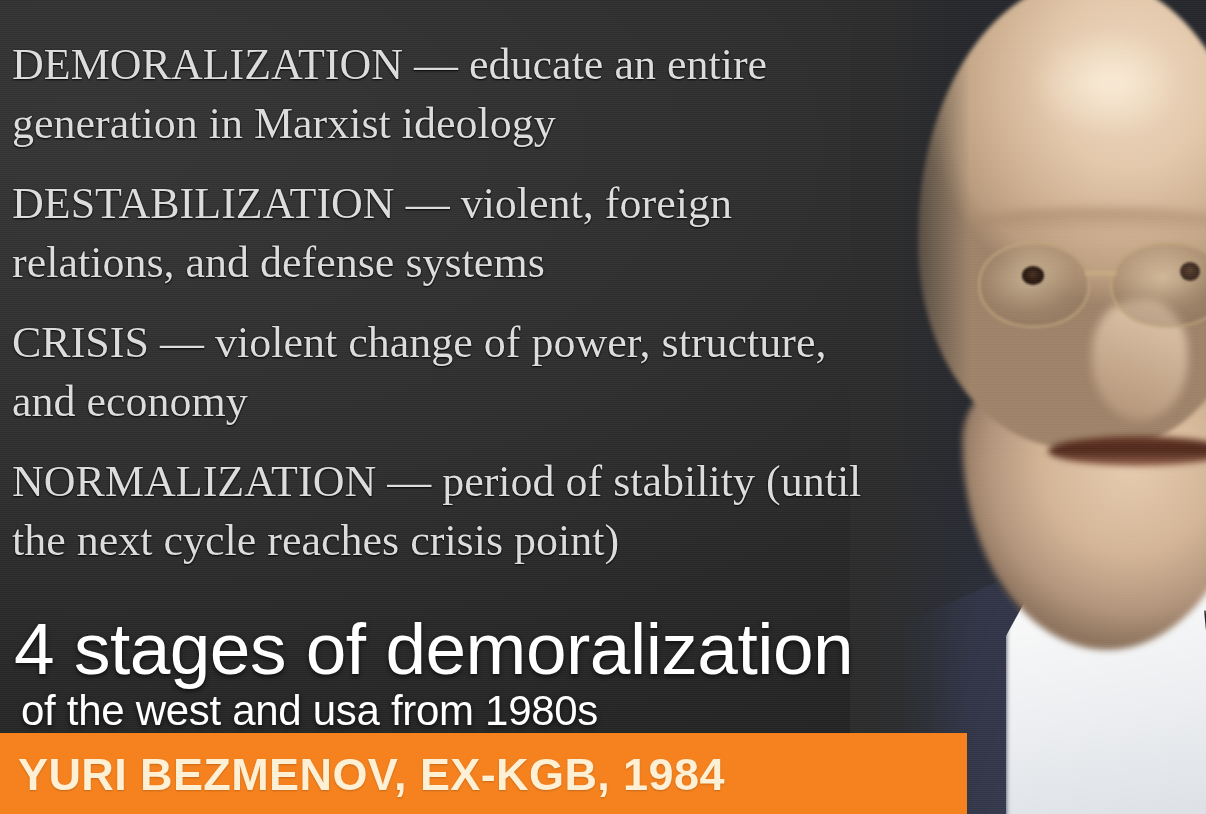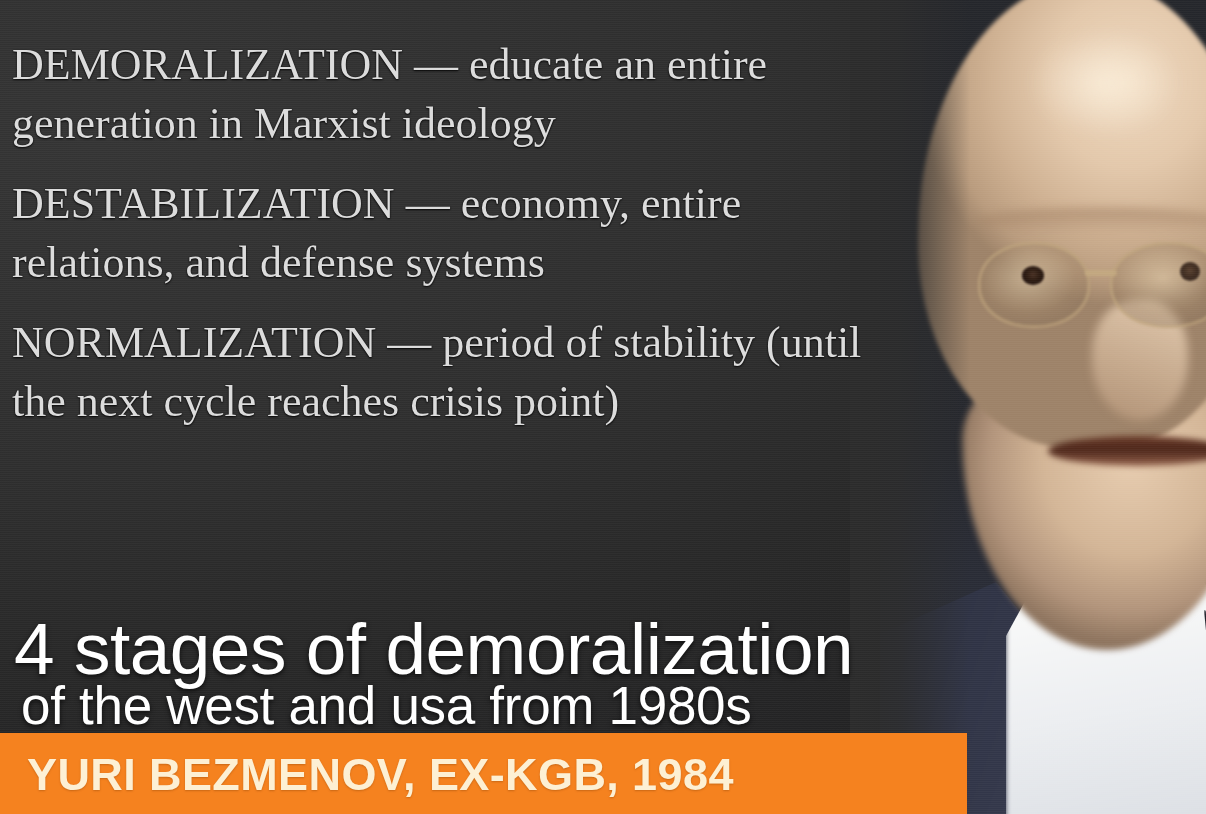--- a/index.html
+++ b/index.html
@@ -209,21 +209,21 @@
     font-size: 73px;
     line-height: 1;
     font-weight: 400;
     letter-spacing: -0.5px;
     white-space: nowrap;
   }
   .caption-line2 {
     position: absolute;
     left: 21px;
     bottom: -2px;
-    font-size: 53px;
+    font-size: 42px;
     line-height: 1;
     font-weight: 400;
     letter-spacing: -0.3px;
     white-space: nowrap;
   }
 
   
   .banner {
     position: absolute;
     left: 0;
@@ -235,21 +235,20 @@
   .banner-text {
     position: absolute;
     left: 18px;
     top: 16px;
     font-size: 45px;
     font-weight: bold;
     letter-spacing: 0.4px;
     color: #fdf0d4;
     white-space: nowrap;
     text-shadow: 0 1px 2px rgba(120,55,0,.35);
-    margin-left: 9px;
   }
 </style>
 </head>
 <body>
 
 <div id="stage">
 
   <div class="photo-layer">
     <div class="bg-dark"></div>
 
@@ -270,21 +269,22 @@
       <div class="pupil r"></div>
       <div class="mouth"></div>
     </div>
 
     <div class="photo-blend"></div>
     <div class="grain"></div>
   </div>
 
   <div class="slide-text">
     <p class="stage-item">DEMORALIZATION — educate an entire generation in Marxist ideology</p>
-    <p class="stage-item">DESTABILIZATION — economy, entire relations, and defense systems</p>
+    <p class="stage-item">DESTABILIZATION — violent, foreign relations, and defense systems</p>
+    <p class="stage-item">CRISIS — violent change of power, structure, and economy</p>
     <p class="stage-item">NORMALIZATION — period of stability (until the next cycle reaches crisis point)</p>
   </div>
 
   <div class="caption">
     <div class="caption-line1">4 stages of demoralization</div>
     <div class="caption-line2">of the west and usa from 1980s</div>
   </div>
 
   <div class="banner">
     <div class="banner-text">YURI BEZMENOV, EX-KGB, 1984</div>

